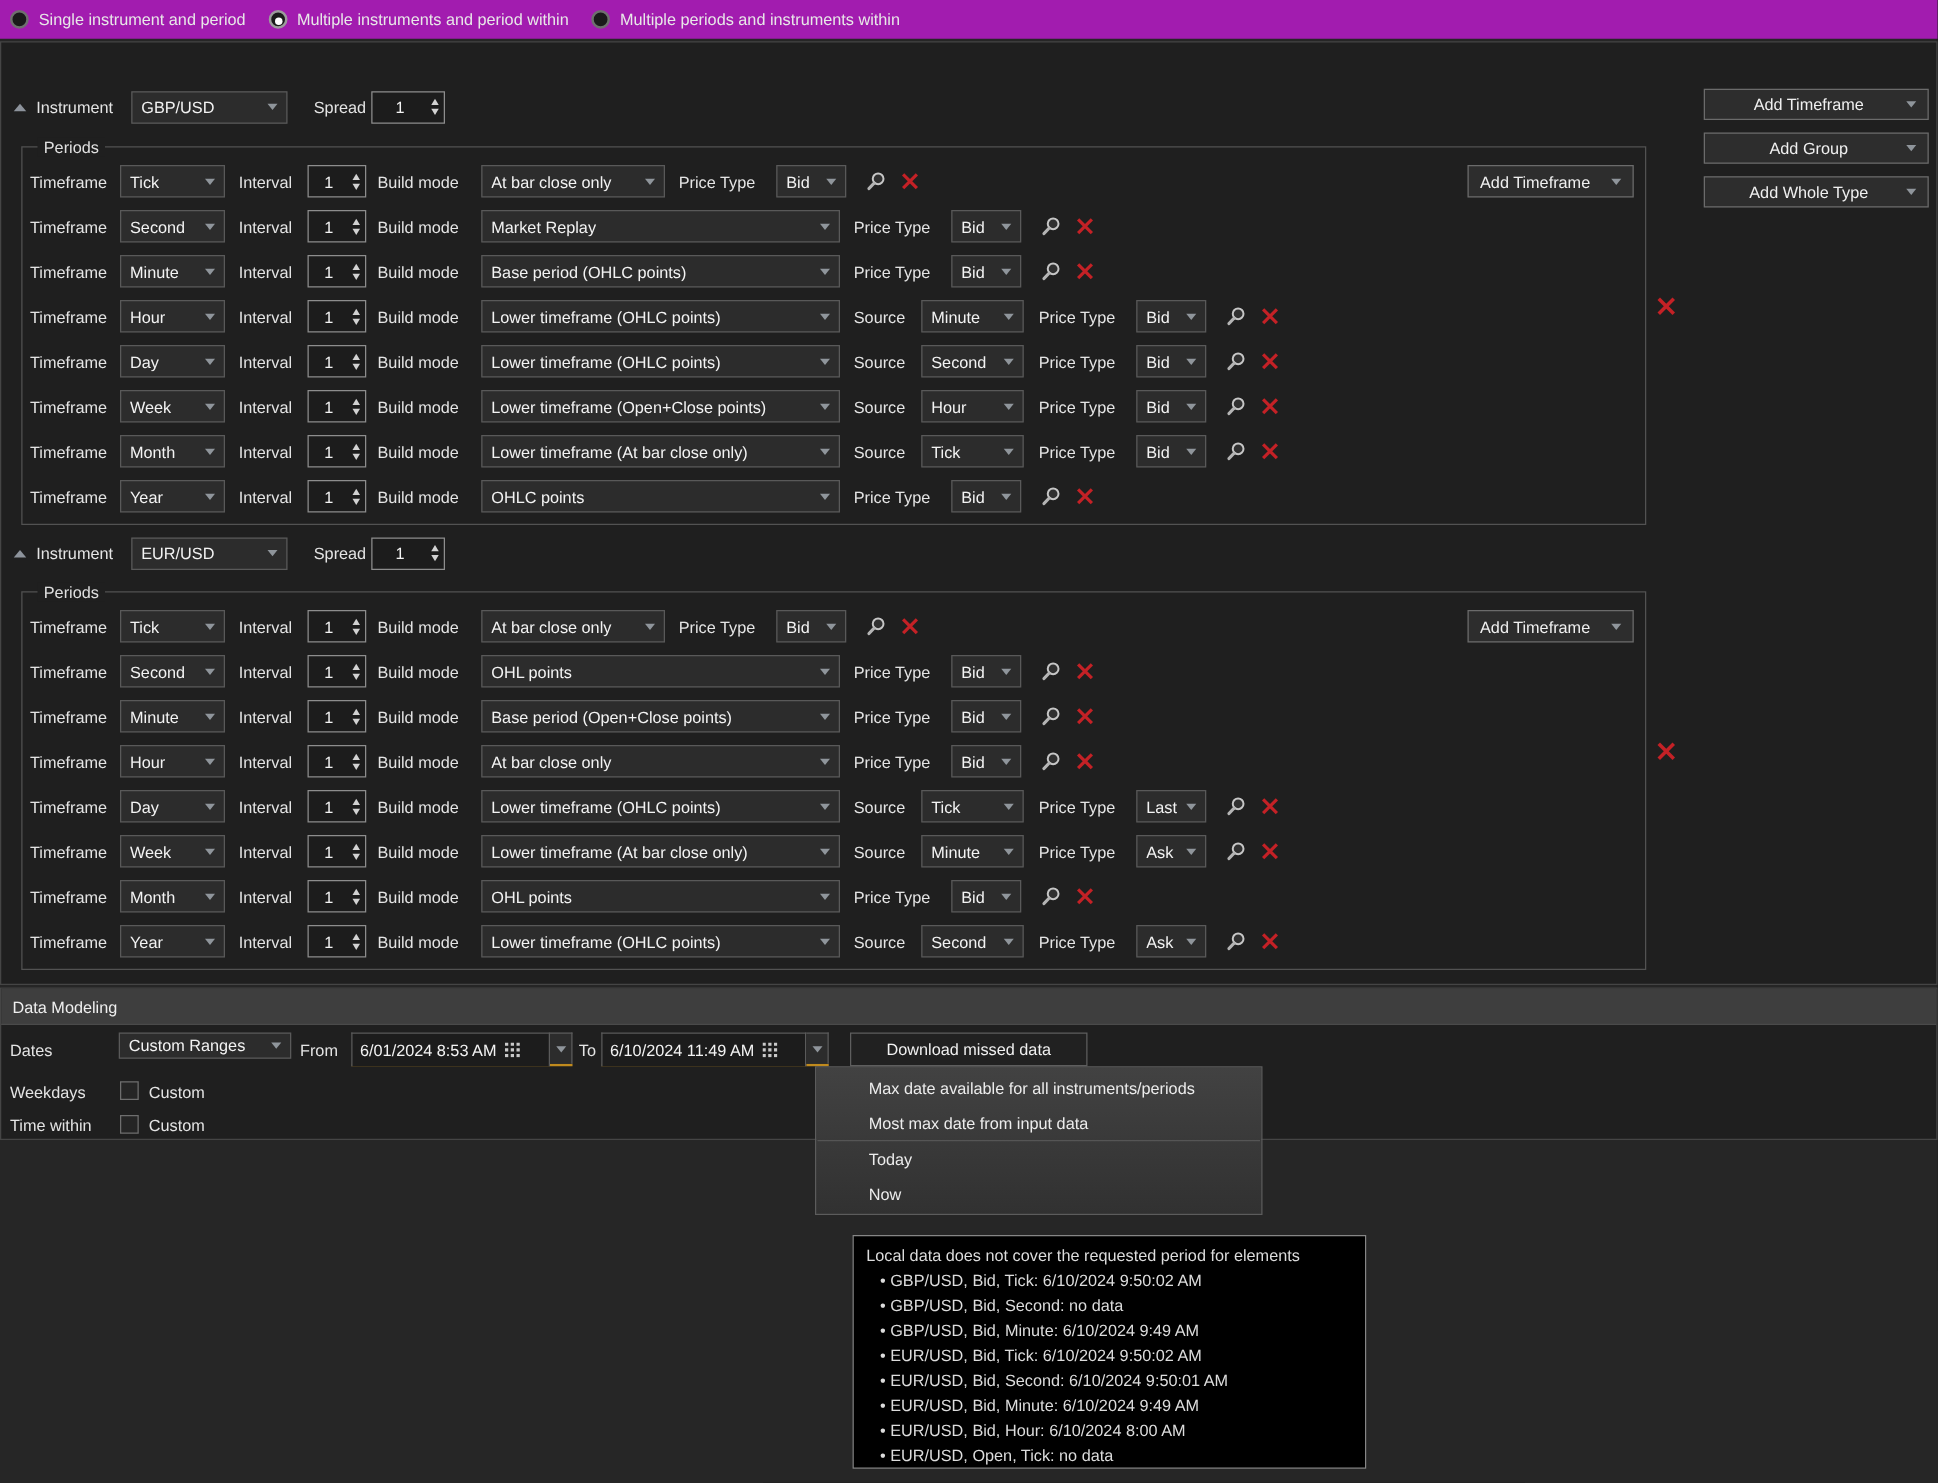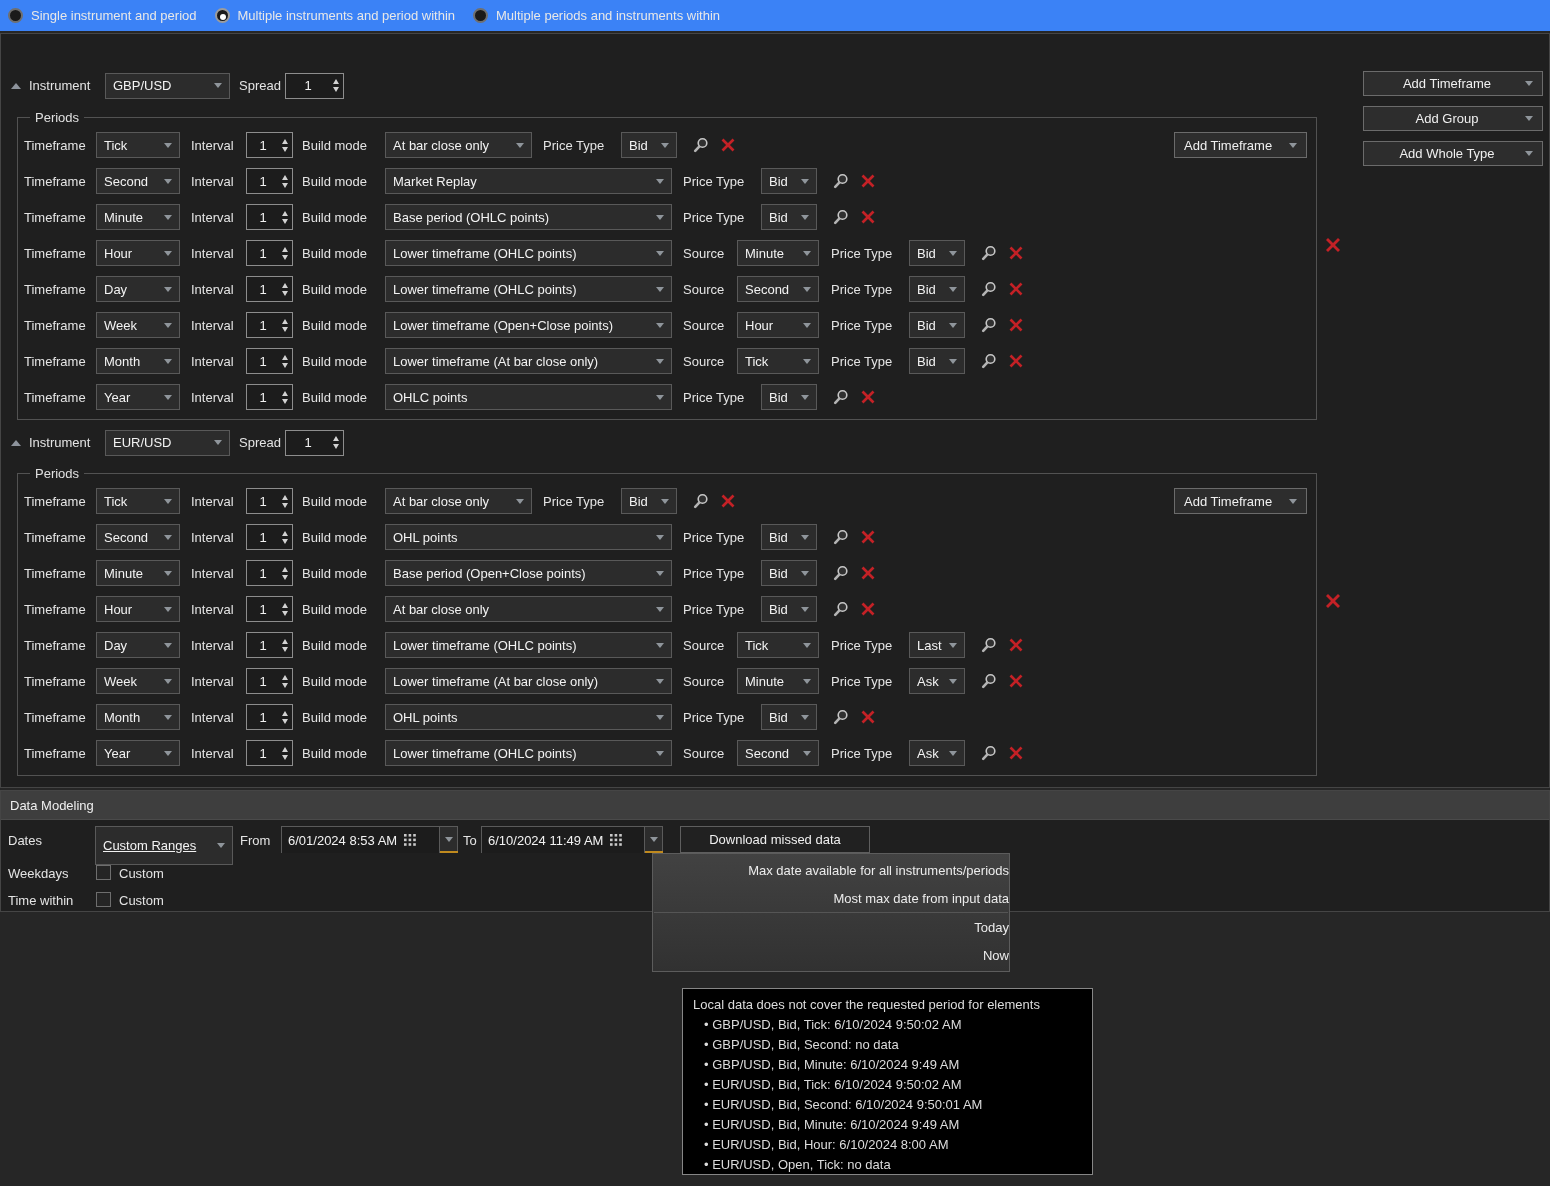--- a/index.html
+++ b/index.html
@@ -8,21 +8,21 @@
     position: relative;
     background: #262626;
     font-family: "Liberation Sans", "DejaVu Sans", sans-serif;
     font-size: 13px;
     color: #e8e8e8;
     overflow: hidden;
   }
   
   .radio-bar {
     position:absolute; left:0; top:0; width:1550px; height:31px;
-    background:#3b82f6; display:flex; align-items:center; padding-left:8px; gap:18px;
+    background:#a21caf; display:flex; align-items:center; padding-left:8px; gap:18px;
   }
   .radio-item { display:flex; align-items:center; gap:8px; cursor:default; }
   .radio-circle {
     width:15px; height:15px; border-radius:50%;
     border:2px solid #6f6f6f; background:#1a1a1a; position:relative; flex:0 0 auto;
   }
   .radio-circle.on { border-color:#9c9c9c; }
   .radio-circle.on::after {
     content:""; position:absolute; left:3.5px; top:3.5px; width:6px; height:6px;
     border-radius:50%; background:#ffffff;
@@ -45,21 +45,21 @@
   .lbl-instrument { width:70px; margin-right:6px; }
   .sel {
     height:26px; background:#2c2c2c; border:1px solid #595959; display:flex;
     align-items:center; padding:0 7px; color:#f3f3f3; cursor:default;
   }
   .sel .sel-val { flex:1; overflow:hidden; white-space:nowrap; }
   .caret {
     width:0; height:0; border-left:4px solid transparent; border-right:4px solid transparent;
     border-top:5px solid #8f959b; margin-left:4px; flex:0 0 auto;
   }
-  .sel-inst { width:125px; margin-right:9px; }
+  .sel-inst { width:125px; margin-right:21px; }
   .lbl-spread { width:43px; margin-right:3px; }
   
   .spin {
     height:26px; background:#1c1c1c; border:1px solid #8d8d8d; display:flex; align-items:stretch;
   }
   .spin-val { flex:1; display:flex; align-items:center; justify-content:center; color:#f3f3f3; }
   .spin-btns { width:13px; display:flex; flex-direction:column; align-items:center; justify-content:center; gap:3px; padding-right:2px; }
   .tri-up { width:0; height:0; border-left:3.5px solid transparent; border-right:3.5px solid transparent; border-bottom:5px solid #d2d2d2; }
   .tri-down { width:0; height:0; border-left:3.5px solid transparent; border-right:3.5px solid transparent; border-top:5px solid #d2d2d2; }
   .spin-spread { width:59px; }
@@ -85,21 +85,21 @@
   .icon-x { width:19px; height:19px; display:flex; align-items:center; justify-content:center; cursor:pointer; }
   
   .btn { background:#2d2d2d; border:1px solid #6b6b6b; color:#f0f0f0; display:flex; align-items:center; cursor:pointer; }
   .btn-add-tf { position:absolute; top:14px; left:1156px; width:133px; height:26px; padding:0 9px; justify-content:space-between; }
   
   .inst-x { position:absolute; width:20px; height:20px; display:flex; align-items:center; justify-content:center; cursor:pointer; }
   
   .btn-right { position:absolute; left:1362px; width:180px; height:25px; padding:0 9px; }
   .btn-right .btn-label { flex:1; text-align:center; }
   .lbl-dates { position:absolute; left:8px; top:833px; }
-  .sel-ranges { position:absolute; left:95px; top:826px; width:138px; height:39px;text-decoration:underline; }
+  .sel-ranges { position:absolute; left:95px; top:826px; width:138px; height:21px; }
   .lbl-from { position:absolute; left:240px; top:833px; }
   .datebox { position:absolute; top:826px; height:27px; display:flex; border-bottom:2px solid #c08a1e; }
   .datefield {
     background:#1c1c1c; border:1px solid #5a5a5a; border-bottom:none; height:27px;
     display:flex; align-items:center; padding:0 6px; gap:7px; color:#f3f3f3;
   }
   .datefield .date-val { white-space:nowrap; }
   .date-arrow-btn {
     width:18px; background:#2c2c2c; border:1px solid #5a5a5a; border-bottom:none; border-left:none;
     display:flex; align-items:center; justify-content:center; cursor:pointer;
@@ -112,21 +112,21 @@
   .lbl-timeranges { position:absolute; left:8px; top:893px; }
   .checkbox { position:absolute; left:96px; width:15px; height:15px; background:#252525; border:1px solid #6e6e6e; cursor:pointer; }
   #cb-weekdays { top:865px; } #cb-timeranges { top:892px; }
   .lbl-custom1 { position:absolute; left:119px; top:866px; }
   .lbl-custom2 { position:absolute; left:119px; top:893px; }
   
   .menu {
     position:absolute; left:652px; top:853px; width:358px; z-index:10;
     background:linear-gradient(#424242, #313131); border:1px solid #5c5c5c; padding:2px 0;
   }
-  .menu-item { height:28px; display:flex; align-items:center; padding-left:42px; color:#ececec; cursor:pointer;justify-content:flex-end; }
+  .menu-item { height:28px; display:flex; align-items:center; padding-left:42px; color:#ececec; cursor:pointer; }
   .menu-sep { height:1px; background:#555; margin:0 1px; }
   
   .tooltip {
     position:absolute; left:682px; top:988px; width:411px; height:187px; z-index:5;
     background:#000000; border:1px solid #868686; padding:6px 10px; color:#dcdcdc;
   }
   .tooltip-title { line-height:20px; }
   .tooltip-item { line-height:20px; padding-left:11px; }
   .tooltip-item::before { content:"• "; }
   svg { display:block; }

